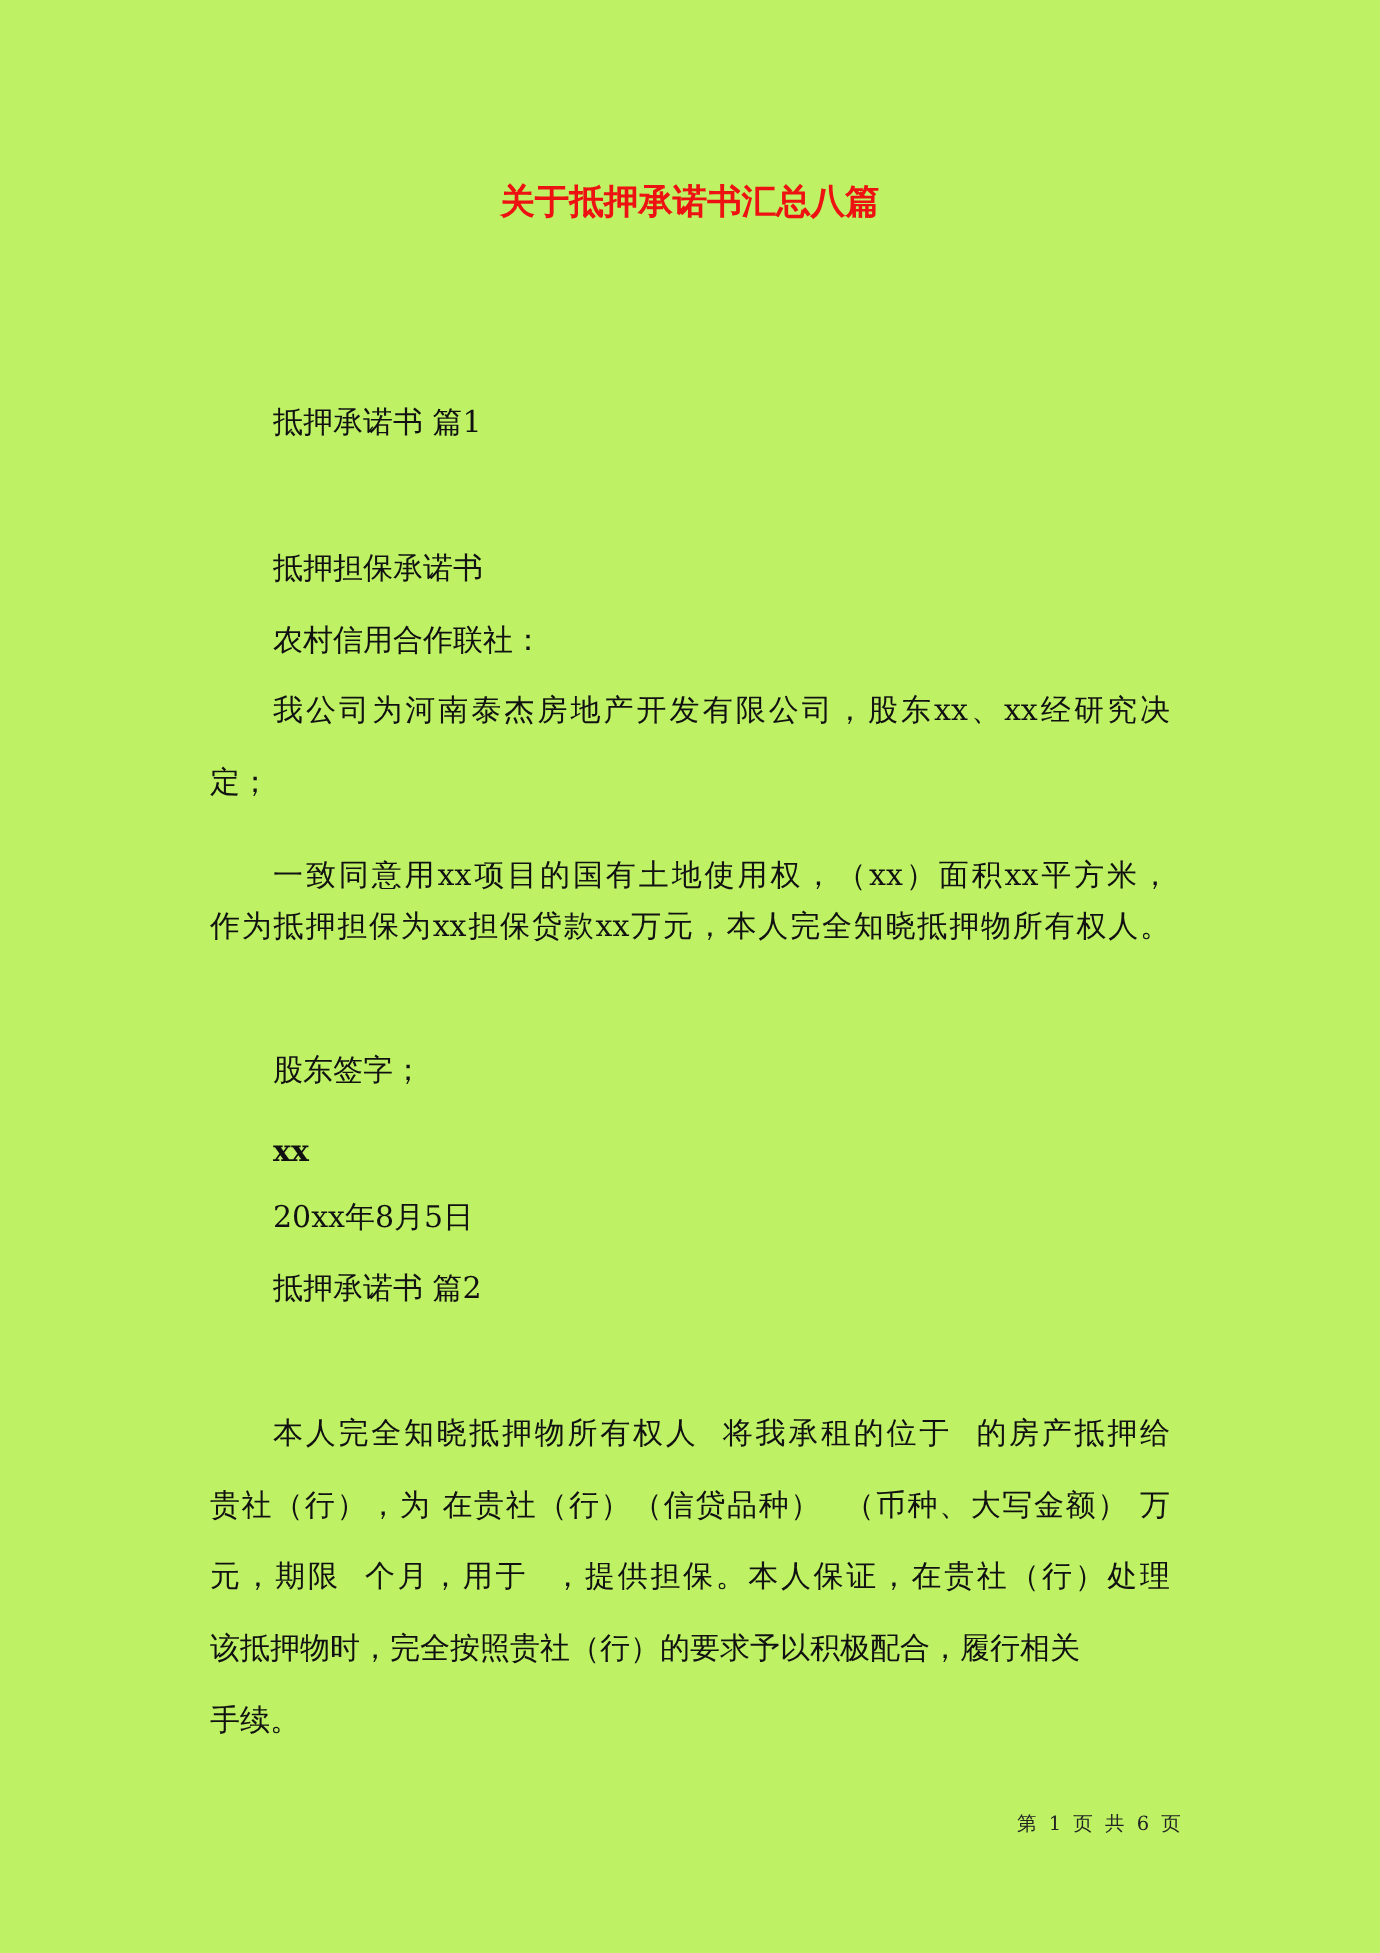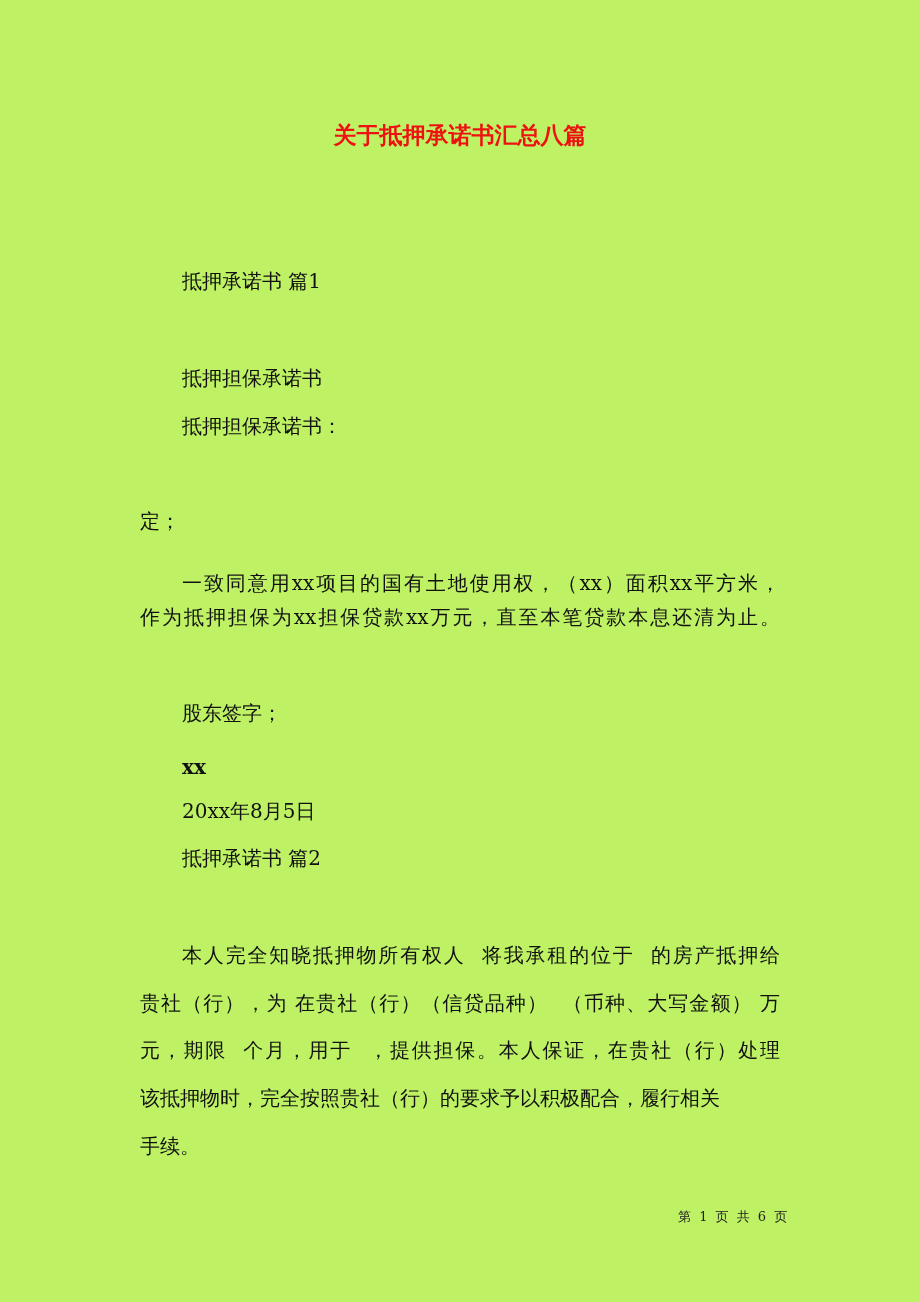--- a/index.html
+++ b/index.html
@@ -57,26 +57,27 @@
 </head>
 <body>
 
 <div class="page">
 
   <div class="title">关于抵押承诺书汇总八篇</div>
 
   <div class="line indent" style="top:266px;">抵押承诺书 篇1</div>
 
   <div class="line indent" style="top:363px;">抵押担保承诺书</div>
-  <div class="line indent" style="top:411px;">抵押担保承诺书：</div>
+  <div class="line indent" style="top:411px;">农村信用合作联社：</div>
 
+  <div class="line indent" style="top:458px; width:598px; text-align:justify; text-align-last:justify;">我公司为河南泰杰房地产开发有限公司，股东xx、xx经研究决</div>
   <div class="line flush" style="top:506px;">定；</div>
 
   <div class="line indent" style="top:568px; width:598px; text-align:justify; text-align-last:justify;">一致同意用xx项目的国有土地使用权，（xx）面积xx平方米，</div>
-  <div class="line flush" style="top:602px; width:640px; text-align:justify; text-align-last:justify;">作为抵押担保为xx担保贷款xx万元，直至本笔贷款本息还清为止。</div>
+  <div class="line flush" style="top:602px; width:640px; text-align:justify; text-align-last:justify;">作为抵押担保为xx担保贷款xx万元，本人完全知晓抵押物所有权人。</div>
 
   <div class="line indent" style="top:698px;">股东签字；</div>
   <div class="line indent" style="top:752px;font-weight:bold;">xx</div>
   <div class="line indent" style="top:796px;">20xx年8月5日</div>
 
   <div class="line indent" style="top:843px;">抵押承诺书 篇2</div>
 
   <div class="line indent" style="top:940px; width:598px; text-align:justify; text-align-last:justify;">本人完全知晓抵押物所有权人  将我承租的位于  的房产抵押给</div>
   <div class="line flush" style="top:988px; width:640px; text-align:justify; text-align-last:justify;">贵社（行），为 在贵社（行）（信贷品种）  （币种、大写金额） 万</div>
   <div class="line flush" style="top:1035px; width:640px; text-align:justify; text-align-last:justify;">元，期限  个月，用于  ，提供担保。本人保证，在贵社（行）处理</div>

